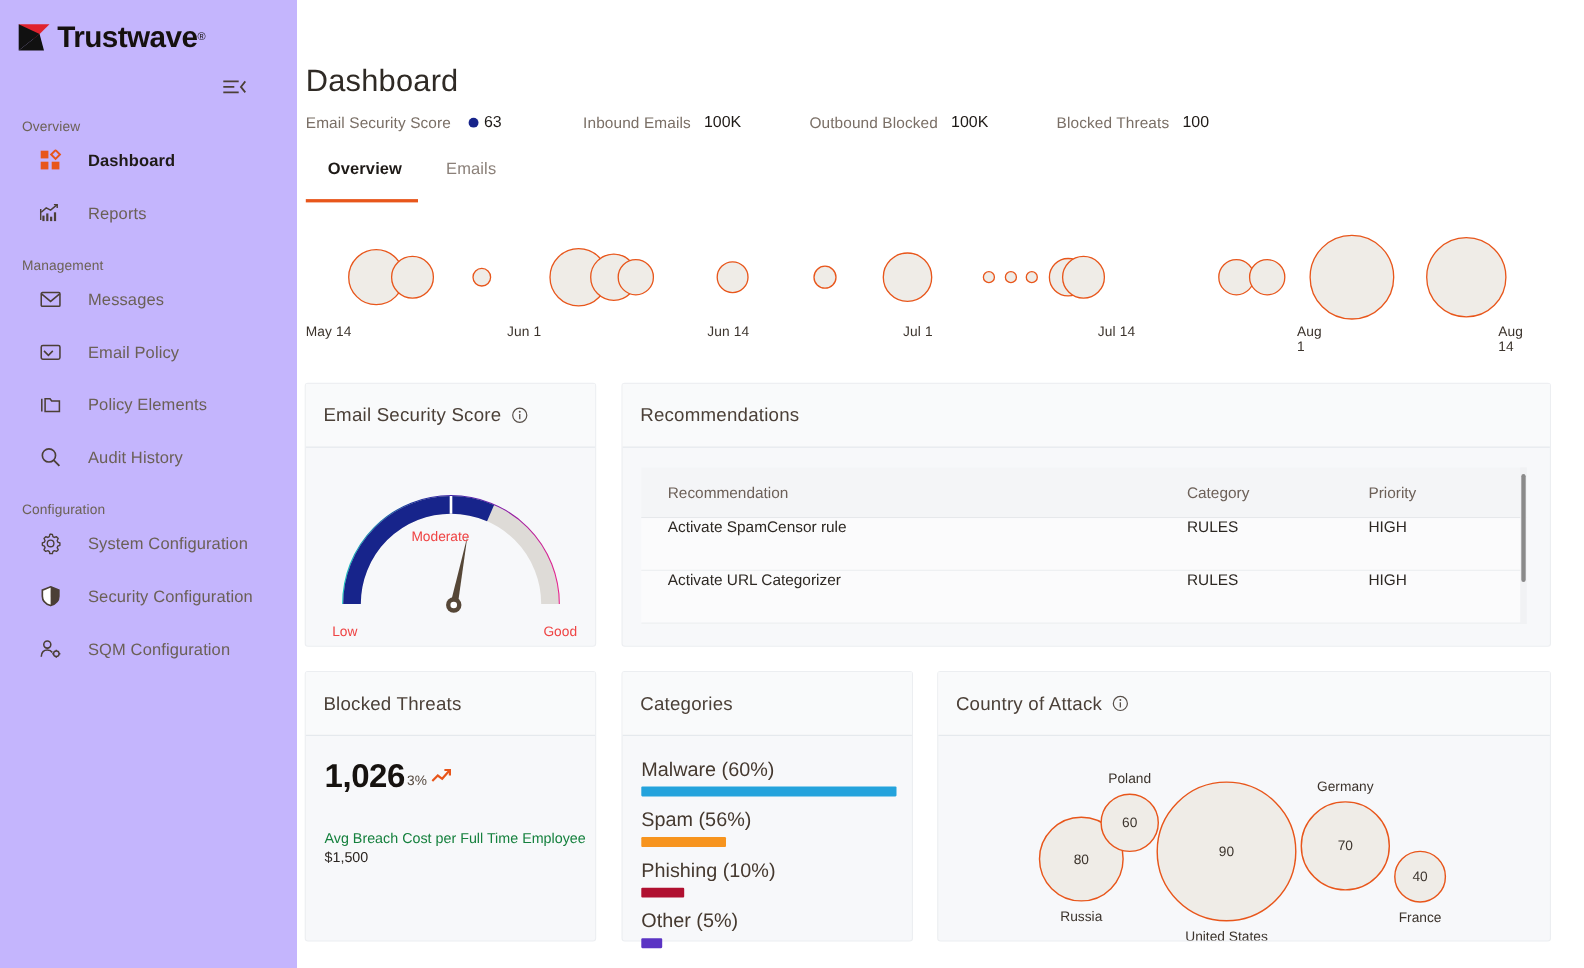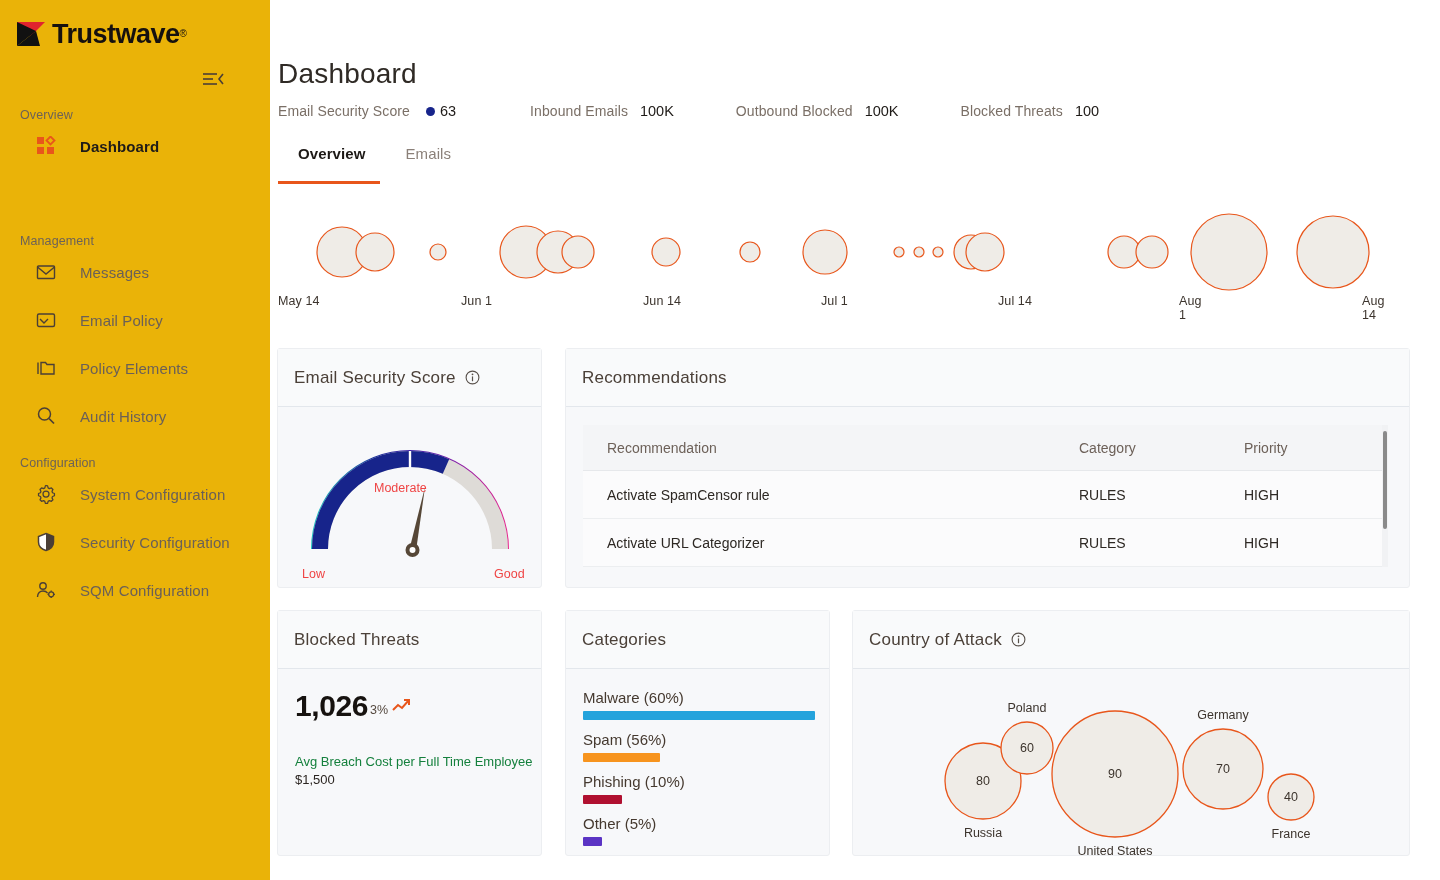--- a/index.html
+++ b/index.html
@@ -10,21 +10,21 @@
     font-family: "Liberation Sans", sans-serif;
     color: #3b332c;
     overflow: hidden;
     position: relative;
   }
 
   
   #sidebar {
     position: absolute; left: 0; top: 0;
     width: 270px; height: 880px;
-    background: #eab308;
+    background: #c4b5fd;
   }
   #logo-wrap {
     position: absolute; left: 16px; top: 20px;
     display: flex; align-items: center; gap: 6px;
   }
   #logo-mark { width: 30px; height: 28px; display: block; }
   #logo-text {
     font-size: 27px; font-weight: 700; letter-spacing: -0.5px;
     color: #16110f; line-height: 28px;
   }
@@ -126,21 +126,21 @@
   #g-good { left: 216px; top: 160px; }
 
   
   #card-recs { left: 565px; top: 348px; width: 845px; height: 240px; }
   #rec-table { position: absolute; left: 17px; top: 76px; width: 805px; }
   .rec-head-row {
     display: flex; height: 46px; align-items: center;
     background: #f4f5f7; border-bottom: 1px solid #e6e8eb;
   }
   .rec-row {
-    display: flex; height: 48px; align-items: center;
+    display: flex; height: 48px; align-items: flex-start;
     background: #fbfbfc; border-bottom: 1px solid #eceef0;
   }
   .rc-1 { width: 496px; padding-left: 24px; }
   .rc-2 { width: 165px; }
   .rc-3 { width: 140px; }
   .rec-head-row .rc-1,
   .rec-head-row .rc-2,
   .rec-head-row .rc-3 { font-size: 14px; color: #6d6159; }
   .rec-row .rc-1,
   .rec-row .rc-2,
@@ -169,21 +169,21 @@
     font-size: 13px; color: #15803d; line-height: 20px;
   }
   #bt-sub-val {
     position: absolute; left: 17px; top: 161px;
     font-size: 13px; color: #2b2521;
   }
 
   
   #card-cats { left: 565px; top: 610px; width: 265px; height: 246px; }
   #cat-body { position: absolute; left: 17px; top: 78px; width: 232px; }
-  .cat-label { font-size: 15px; color: #45392f; margin-bottom: 5px; }
+  .cat-label { font-size: 18px; color: #45392f; margin-bottom: 5px; }
   .cat-bar { height: 9px; border-radius: 1px; margin-bottom: 11px; }
 
   
   #card-country { left: 852px; top: 610px; width: 558px; height: 246px; }
   #country-body { position: relative; height: 186px; }
 </style>
 </head>
 <body>
 
 <div id="sidebar">
@@ -216,20 +216,34 @@
       <svg width="20" height="20" viewBox="0 0 20 20">
         <rect x="1" y="1" width="7" height="7" fill="#e8561b"></rect>
         <rect x="1" y="11" width="7" height="7" fill="#e8561b"></rect>
         <rect x="11" y="11" width="7" height="7" fill="#e8561b"></rect>
         <polygon points="14.5,0.5 18.5,4.5 14.5,8.5 10.5,4.5" fill="none" stroke="#e8561b" stroke-width="1.8"></polygon>
       </svg>
     </span>
     <span class="nav-label">Dashboard</span>
   </div>
 
+  <div class="nav-item" style="top:174px">
+    <span class="nav-ico">
+      <svg width="20" height="20" viewBox="0 0 20 20">
+        <path d="M1 16 L1 6" stroke="#4b3f36" stroke-width="1.3" fill="none"></path>
+        <rect x="2.5" y="12" width="2" height="5" fill="#4b3f36"></rect>
+        <rect x="6" y="10" width="2" height="7" fill="#4b3f36"></rect>
+        <rect x="9.5" y="13" width="2" height="4" fill="#4b3f36"></rect>
+        <rect x="13" y="9" width="2" height="8" fill="#4b3f36"></rect>
+        <polyline points="1.5,9 6,5 10,7 16,2" fill="none" stroke="#4b3f36" stroke-width="1.3"></polyline>
+        <polyline points="13,2 16,2 16,5" fill="none" stroke="#4b3f36" stroke-width="1.3"></polyline>
+      </svg>
+    </span>
+    <span class="nav-label">Reports</span>
+  </div>
 
   <div class="nav-group-label" style="top:234px">Management</div>
 
   <div class="nav-item" style="top:300px">
     <span class="nav-ico">
       <svg width="20" height="20" viewBox="0 0 20 20">
         <rect x="1.5" y="4" width="17" height="12.5" rx="1.5" fill="none" stroke="#4b3f36" stroke-width="1.4"></rect>
         <path d="M4 9 L8 13 L12 9" fill="none" stroke="#4b3f36" stroke-width="1.4"></path>
       </svg>
     </span>

